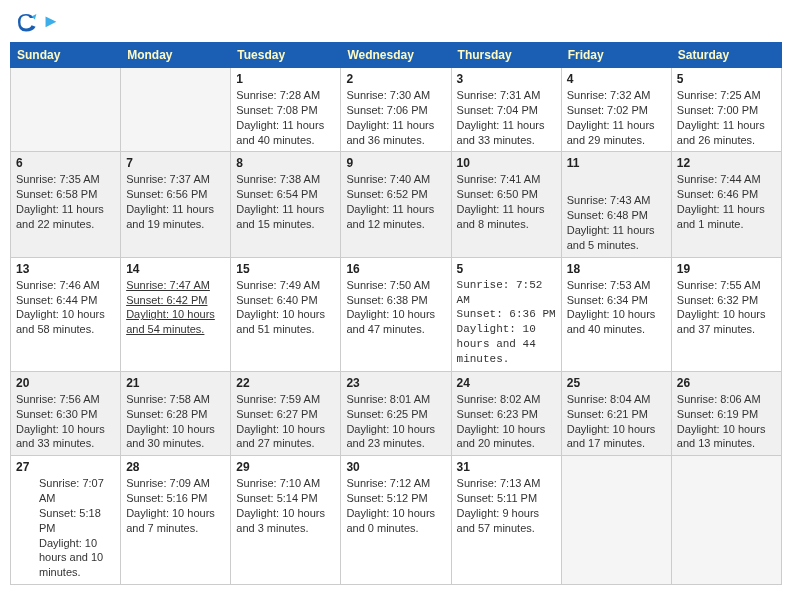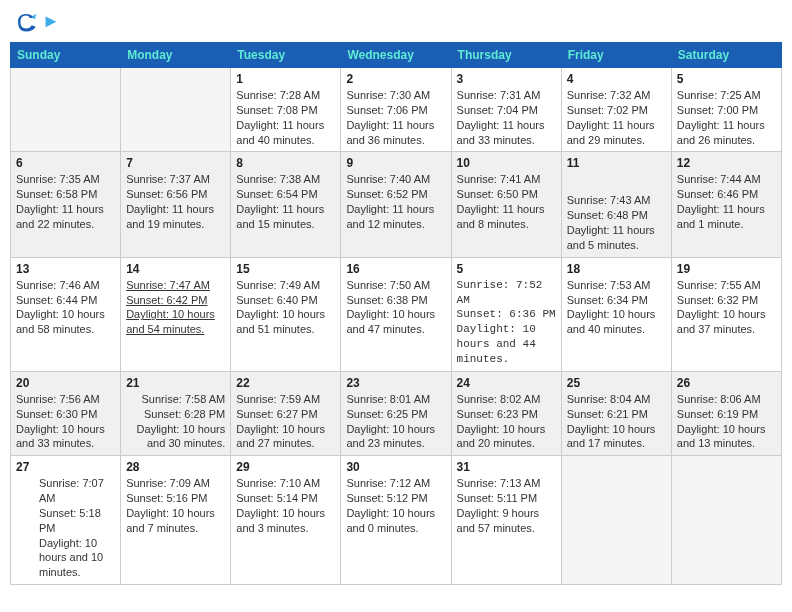--- a/index.html
+++ b/index.html
@@ -47,21 +47,21 @@
       font-size: 14px;
       color: #555;
     }
     .calendar {
       width: 100%;
       border-collapse: collapse;
       font-size: 11px;
     }
     .calendar th {
       background: #1a5fb4;
-      color: #5eead4;
+      color: #fef9c3;
       text-align: left;
       padding: 5px 6px;
       font-size: 12px;
       font-weight: bold;
       border: 1px solid #1a5fb4;
     }
     .calendar td {
       border: 1px solid #ccc;
       vertical-align: top;
       padding: 4px 5px;
@@ -245,21 +245,21 @@
       </tr>
       <tr class="row-shaded">
         <td>
           <div class="day-number">20</div>
           <div class="day-info" style="white-space: pre-line;">Sunrise: 7:56 AM
 Sunset: 6:30 PM
 Daylight: 10 hours and 33 minutes.</div>
         </td>
         <td>
           <div class="day-number">21</div>
-          <div class="day-info" style="white-space: pre-line; text-align: right;">Sunrise: 7:58 AM
+          <div class="day-info" style="white-space: pre-line;">Sunrise: 7:58 AM
 Sunset: 6:28 PM
 Daylight: 10 hours and 30 minutes.</div>
         </td>
         <td>
           <div class="day-number">22</div>
           <div class="day-info" style="white-space: pre-line;">Sunrise: 7:59 AM
 Sunset: 6:27 PM
 Daylight: 10 hours and 27 minutes.</div>
         </td>
         <td>

